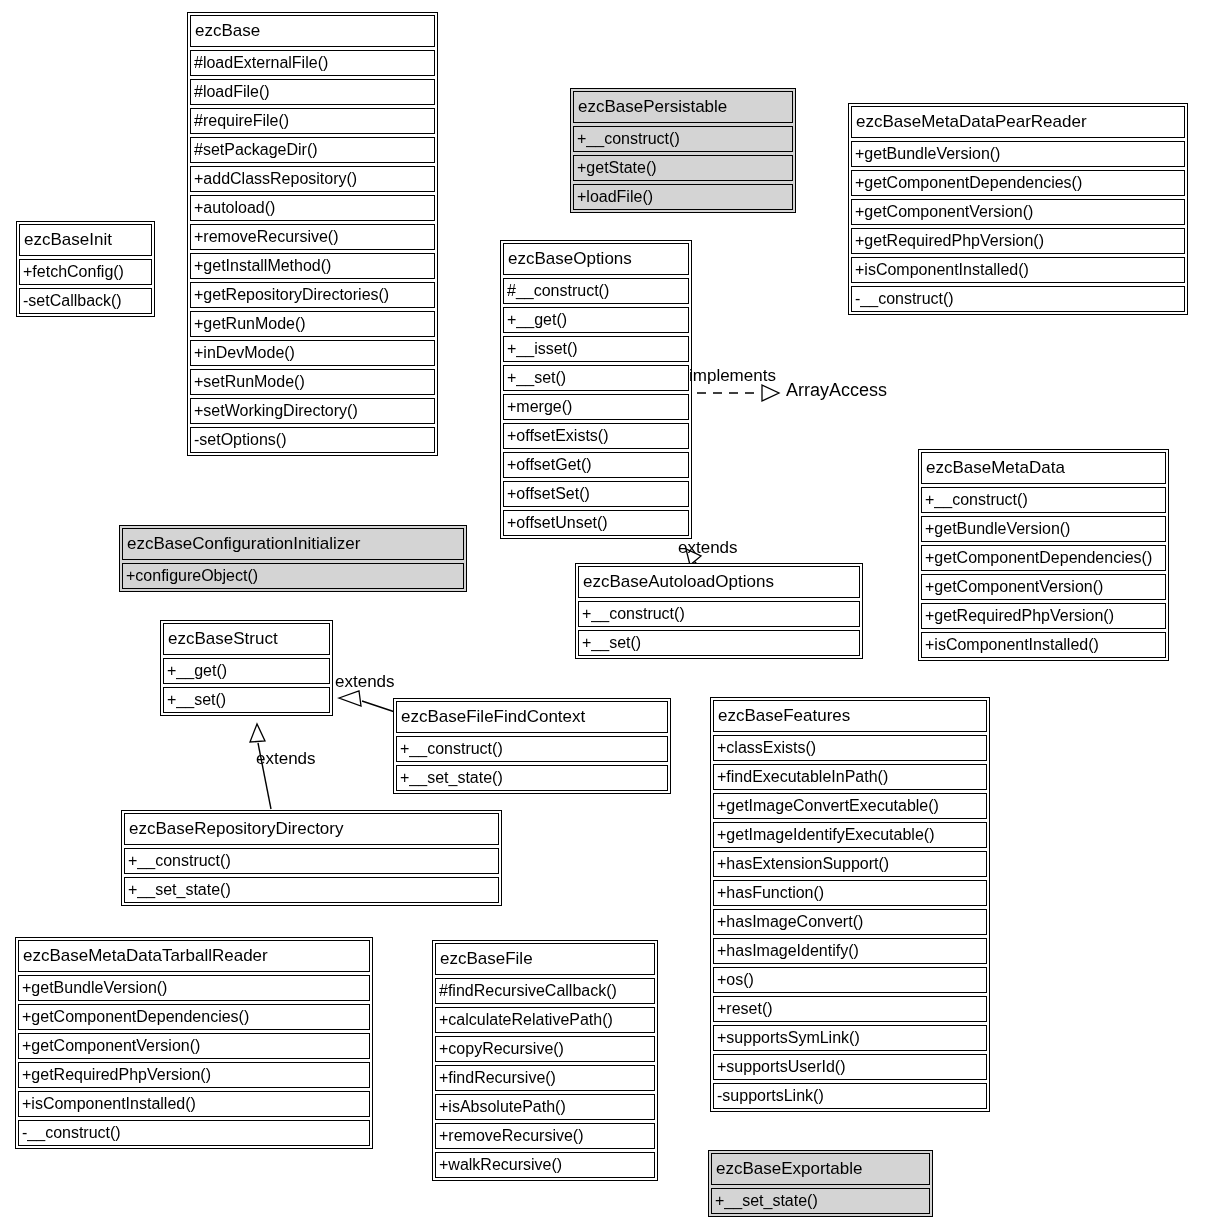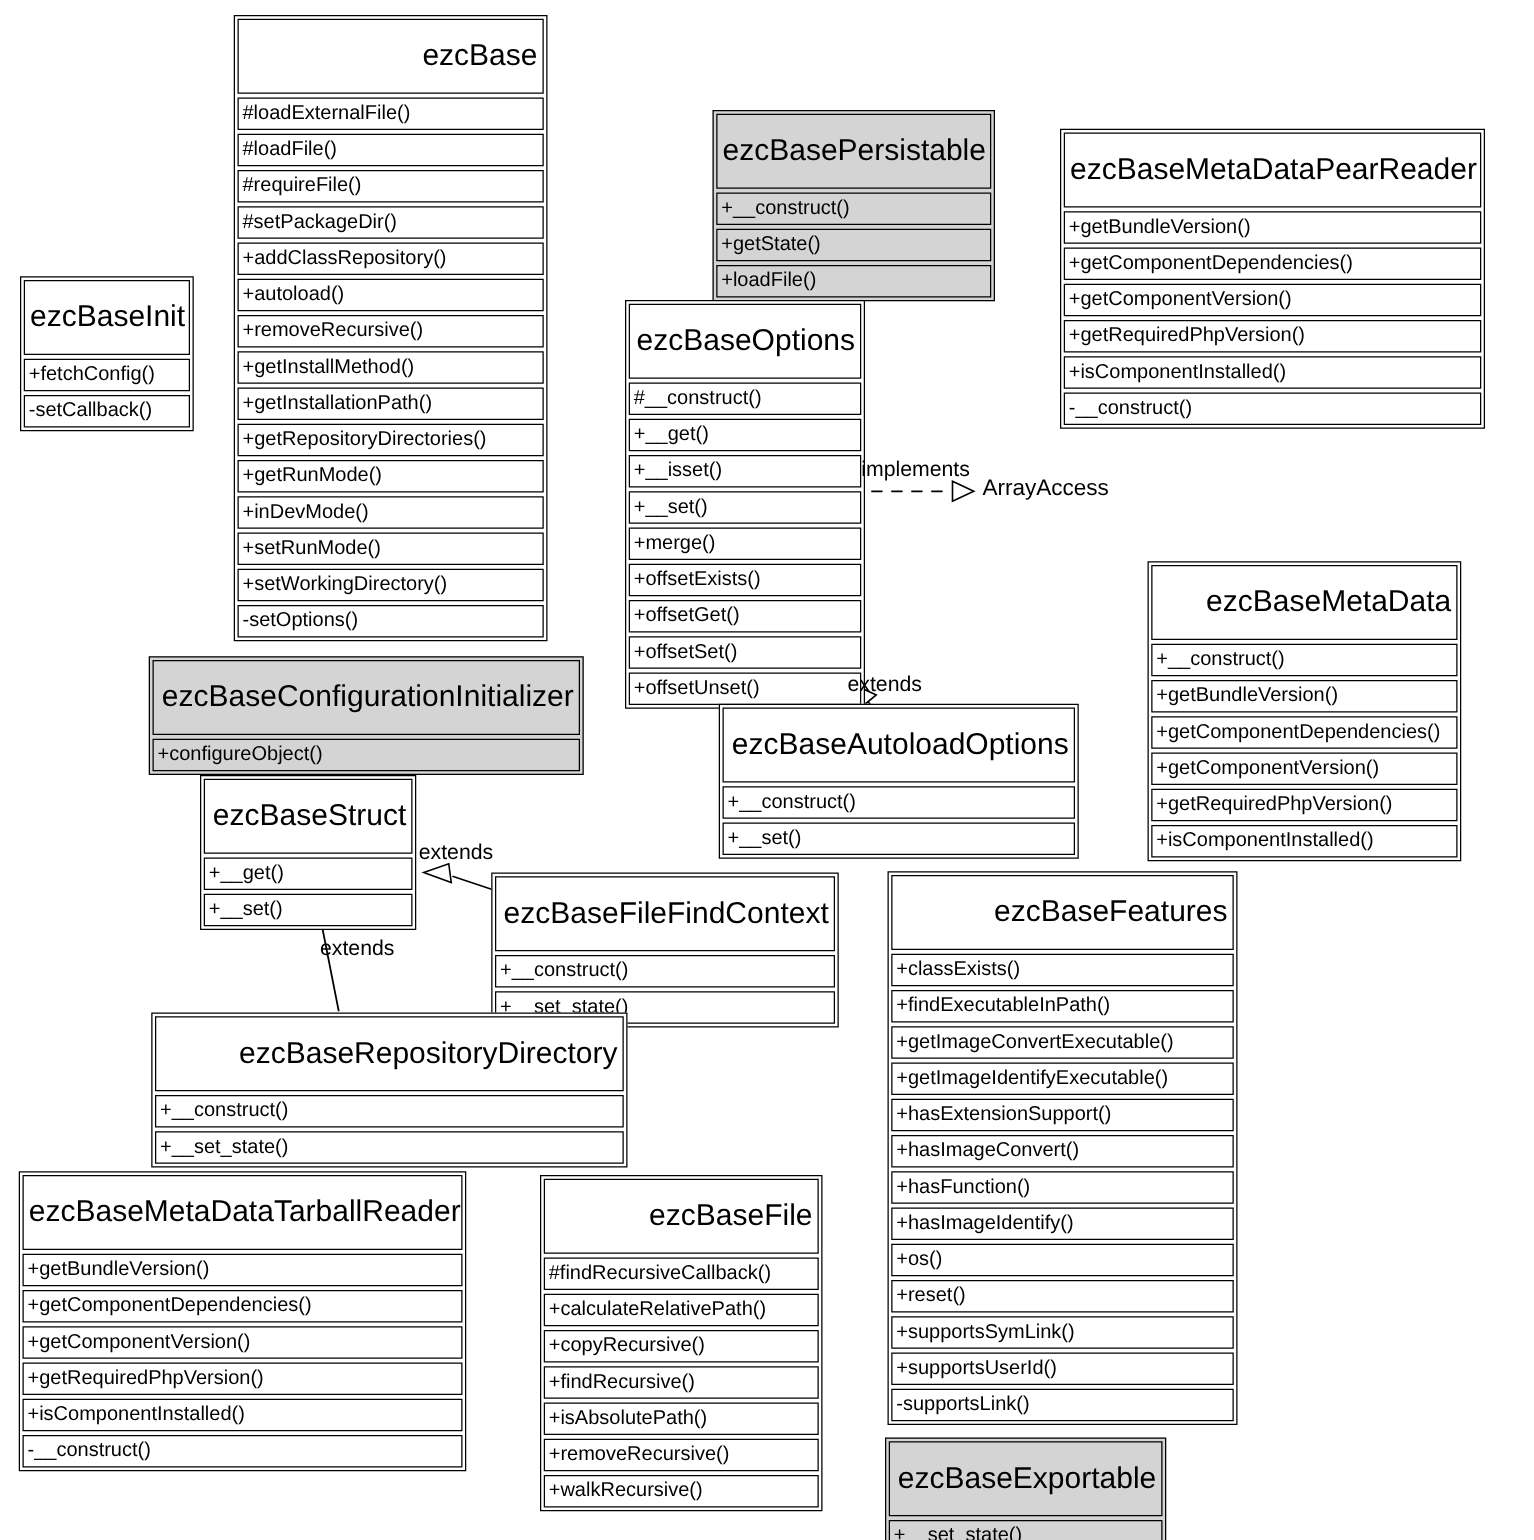--- a/index.html
+++ b/index.html
@@ -24,24 +24,24 @@
     position: absolute;
     z-index: 1;
     border: 1px solid #000;
     background: #fff;
     padding: 2px;
     box-sizing: border-box;
   }
   .uml-title {
     border: 1px solid #000;
     background: #fff;
-    font-size: 24px;
+    font-size: 17px;
     line-height: 26px;
-    text-align: right;
-    padding: 16px 4px;
+    text-align: left;
+    padding: 2px 4px;
     white-space: nowrap;
     overflow: hidden;
   }
   .uml-row {
     border: 1px solid #000;
     background: #fff;
     font-size: 16px;
     line-height: 20px;
     text-align: left;
     padding: 2px 3px;
@@ -102,21 +102,20 @@
       <div class="uml-class" style="left: 187px; top: 12px; width: 251px;">
         <div class="uml-title">ezcBase</div>
         <div class="uml-row">#loadExternalFile()</div>
         <div class="uml-row">#loadFile()</div>
         <div class="uml-row">#requireFile()</div>
         <div class="uml-row">#setPackageDir()</div>
         <div class="uml-row">+addClassRepository()</div>
         <div class="uml-row">+autoload()</div>
         <div class="uml-row">+removeRecursive()</div>
         <div class="uml-row">+getInstallMethod()</div>
-        <div class="uml-row">+getInstallationPath()</div>
         <div class="uml-row">+getRepositoryDirectories()</div>
         <div class="uml-row">+getRunMode()</div>
         <div class="uml-row">+inDevMode()</div>
         <div class="uml-row">+setRunMode()</div>
         <div class="uml-row">+setWorkingDirectory()</div>
         <div class="uml-row">-setOptions()</div>
       </div>
       <div class="uml-class" style="left: 16px; top: 221px; width: 139px;">
         <div class="uml-title">ezcBaseInit</div>
         <div class="uml-row">+fetchConfig()</div>
@@ -177,22 +176,22 @@
         <div class="uml-row">+__construct()</div>
         <div class="uml-row">+__set_state()</div>
       </div>
       <div class="uml-class" style="left: 710px; top: 697px; width: 280px;">
         <div class="uml-title">ezcBaseFeatures</div>
         <div class="uml-row">+classExists()</div>
         <div class="uml-row">+findExecutableInPath()</div>
         <div class="uml-row">+getImageConvertExecutable()</div>
         <div class="uml-row">+getImageIdentifyExecutable()</div>
         <div class="uml-row">+hasExtensionSupport()</div>
+        <div class="uml-row">+hasFunction()</div>
         <div class="uml-row">+hasImageConvert()</div>
-        <div class="uml-row">+hasFunction()</div>
         <div class="uml-row">+hasImageIdentify()</div>
         <div class="uml-row">+os()</div>
         <div class="uml-row">+reset()</div>
         <div class="uml-row">+supportsSymLink()</div>
         <div class="uml-row">+supportsUserId()</div>
         <div class="uml-row">-supportsLink()</div>
       </div>
       <div class="uml-class" style="left: 121px; top: 810px; width: 381px;">
         <div class="uml-title">ezcBaseRepositoryDirectory</div>
         <div class="uml-row">+__construct()</div>

